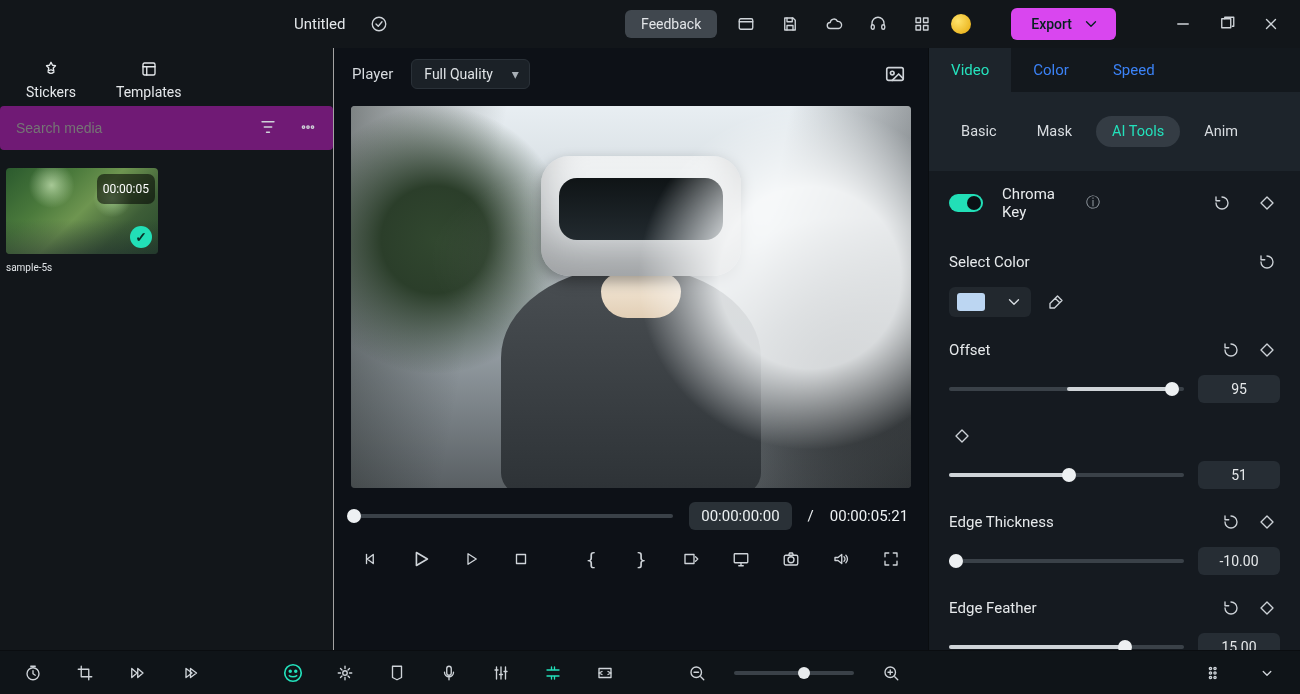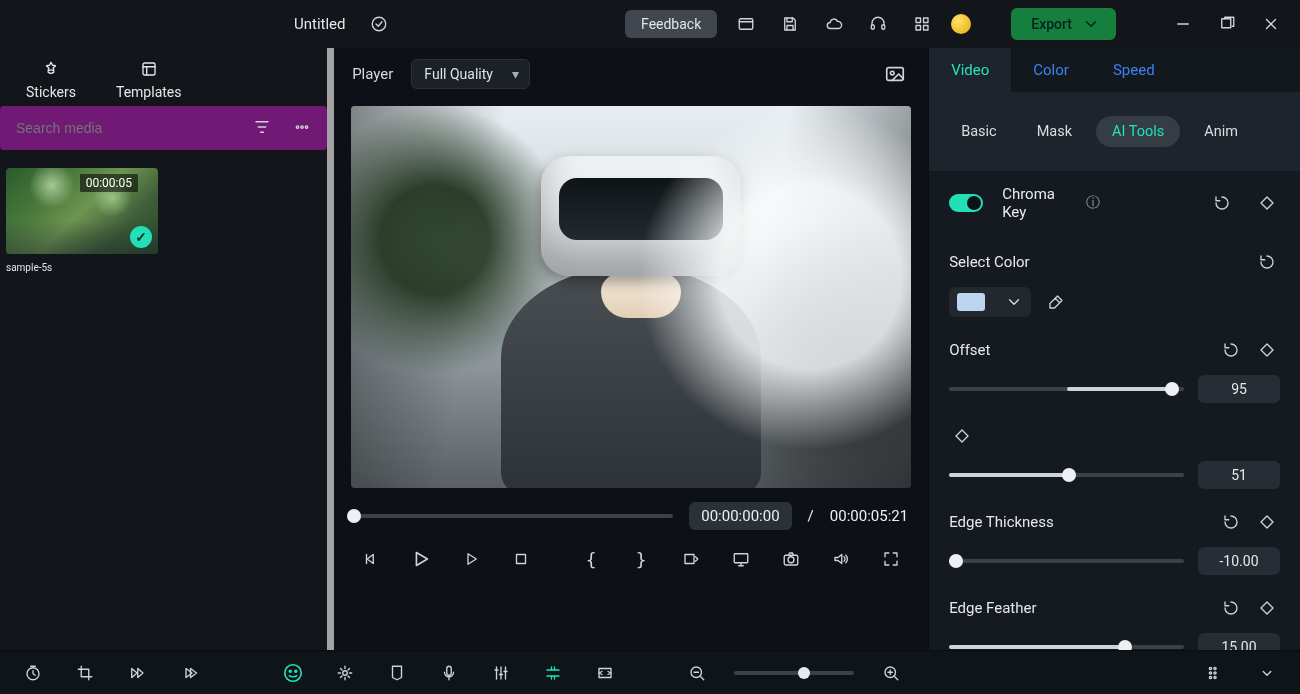--- a/index.html
+++ b/index.html
@@ -8,39 +8,39 @@
     background: #0d1117; color: #d8dde2; font-family: -apple-system, "Segoe UI", Roboto, sans-serif;
     font-size: 14px; overflow: hidden;
   }
 
   
   .titlebar { height: 48px; background: #12161a; display:flex; align-items:center; padding: 0 14px; gap:14px; }
   .titlebar .spacer { flex:1; }
   .proj-title { margin-left: 280px; color:#e3e7ea; font-size:15px; display:flex; align-items:center; gap:18px; }
   .icon-btn { width:30px; height:30px; display:flex; align-items:center; justify-content:center; border-radius:6px; cursor:pointer; color:#cfd4d9; }
   .feedback-btn { background:#40474e; padding:6px 16px; border-radius:6px; color:#e2e5e8; font-size:14px; cursor:pointer;}
-  .export-btn { background:#15803d; color:#05221e; padding:7px 16px 7px 20px; border-radius:6px; font-weight:500; display:flex; align-items:center; gap:10px; cursor:pointer;}
+  .export-btn { background:#d946ef; color:#05221e; padding:7px 16px 7px 20px; border-radius:6px; font-weight:500; display:flex; align-items:center; gap:10px; cursor:pointer;}
   .circle-yellow{width:20px;height:20px;border-radius:50%;background:radial-gradient(circle at 35% 35%,#ffe36b,#e5a80a);}
 
   
   .main { display:flex; height: 602px; }
-  .left-col { width:336px; background:#12161a; display:flex; flex-direction:column; border-right:7px solid #a3a3a3;}
+  .left-col { width:336px; background:#12161a; display:flex; flex-direction:column; border-right:1px solid #a3a3a3;}
   .lib-tabs { display:flex; gap:40px; padding:12px 26px 6px; }
   .lib-tab { display:flex; flex-direction:column; align-items:center; gap:6px; cursor:pointer; color:#e5e8eb;}
   .lib-tab span{font-size:14px;}
   .search-row { display:flex; align-items:flex-start; padding:6px 10px; gap:10px; background:#701a75; border-radius:4px; margin:0; }
   .search-input { flex:1; background:transparent; border:none; color:#9aa2a9; font-size:14px; outline:none; padding:8px 6px;}
   .media-area { padding:18px 6px; }
   .clip-thumb { width:152px; height:86px; border-radius:4px; position:relative; background:linear-gradient(135deg,#2b5a2e 0%,#4b7a3c 30%,#6e9550 50%,#3d5d37 75%,#284a2c 100%); overflow:hidden;}
   .clip-thumb::before{content:"";position:absolute;inset:0;background:
     radial-gradient(circle at 30% 20%,rgba(230,255,210,.6),transparent 18%),
     radial-gradient(circle at 70% 35%,rgba(210,255,190,.5),transparent 16%),
     linear-gradient(0deg,rgba(30,40,45,.5),transparent 40%);
   }
-  .clip-dur { position:absolute; top:6px; right:20px; background:rgba(0,0,0,.55); color:#fff; font-size:12px; padding:2px 6px; border-radius:1px;}
+  .clip-dur { position:absolute; top:6px; right:3px; background:rgba(0,0,0,.55); color:#fff; font-size:12px; padding:8px 6px; border-radius:7px;}
   .clip-check { position:absolute; bottom:6px; right:6px; width:22px; height:22px; border-radius:50%; background:#22dfb7; display:flex; align-items:center; justify-content:center; color:#083229; font-weight:700;}
   .clip-name { margin-top:8px; color:#e1e5e8; font-size:10px;}
 
   
   .center-col { flex:1; display:flex; flex-direction:column; background:#0d1117; padding:0 8px;}
   .player-bar { height:52px; display:flex; align-items:center; gap:18px; padding:0 10px; color:#d6dade;}
   .quality-select { background:#1b2127; border:1px solid #2a3138; color:#dfe3e6; padding:6px 36px 6px 12px; border-radius:6px; position:relative;}
   .quality-select::after{content:"▾"; position:absolute; right:10px; top:6px; color:#a8afb5;}
   .snap-icon{margin-left:auto;}
   .preview-frame { width:560px; height:382px; margin:6px auto 0; border-radius:4px; overflow:hidden; position:relative; background:

